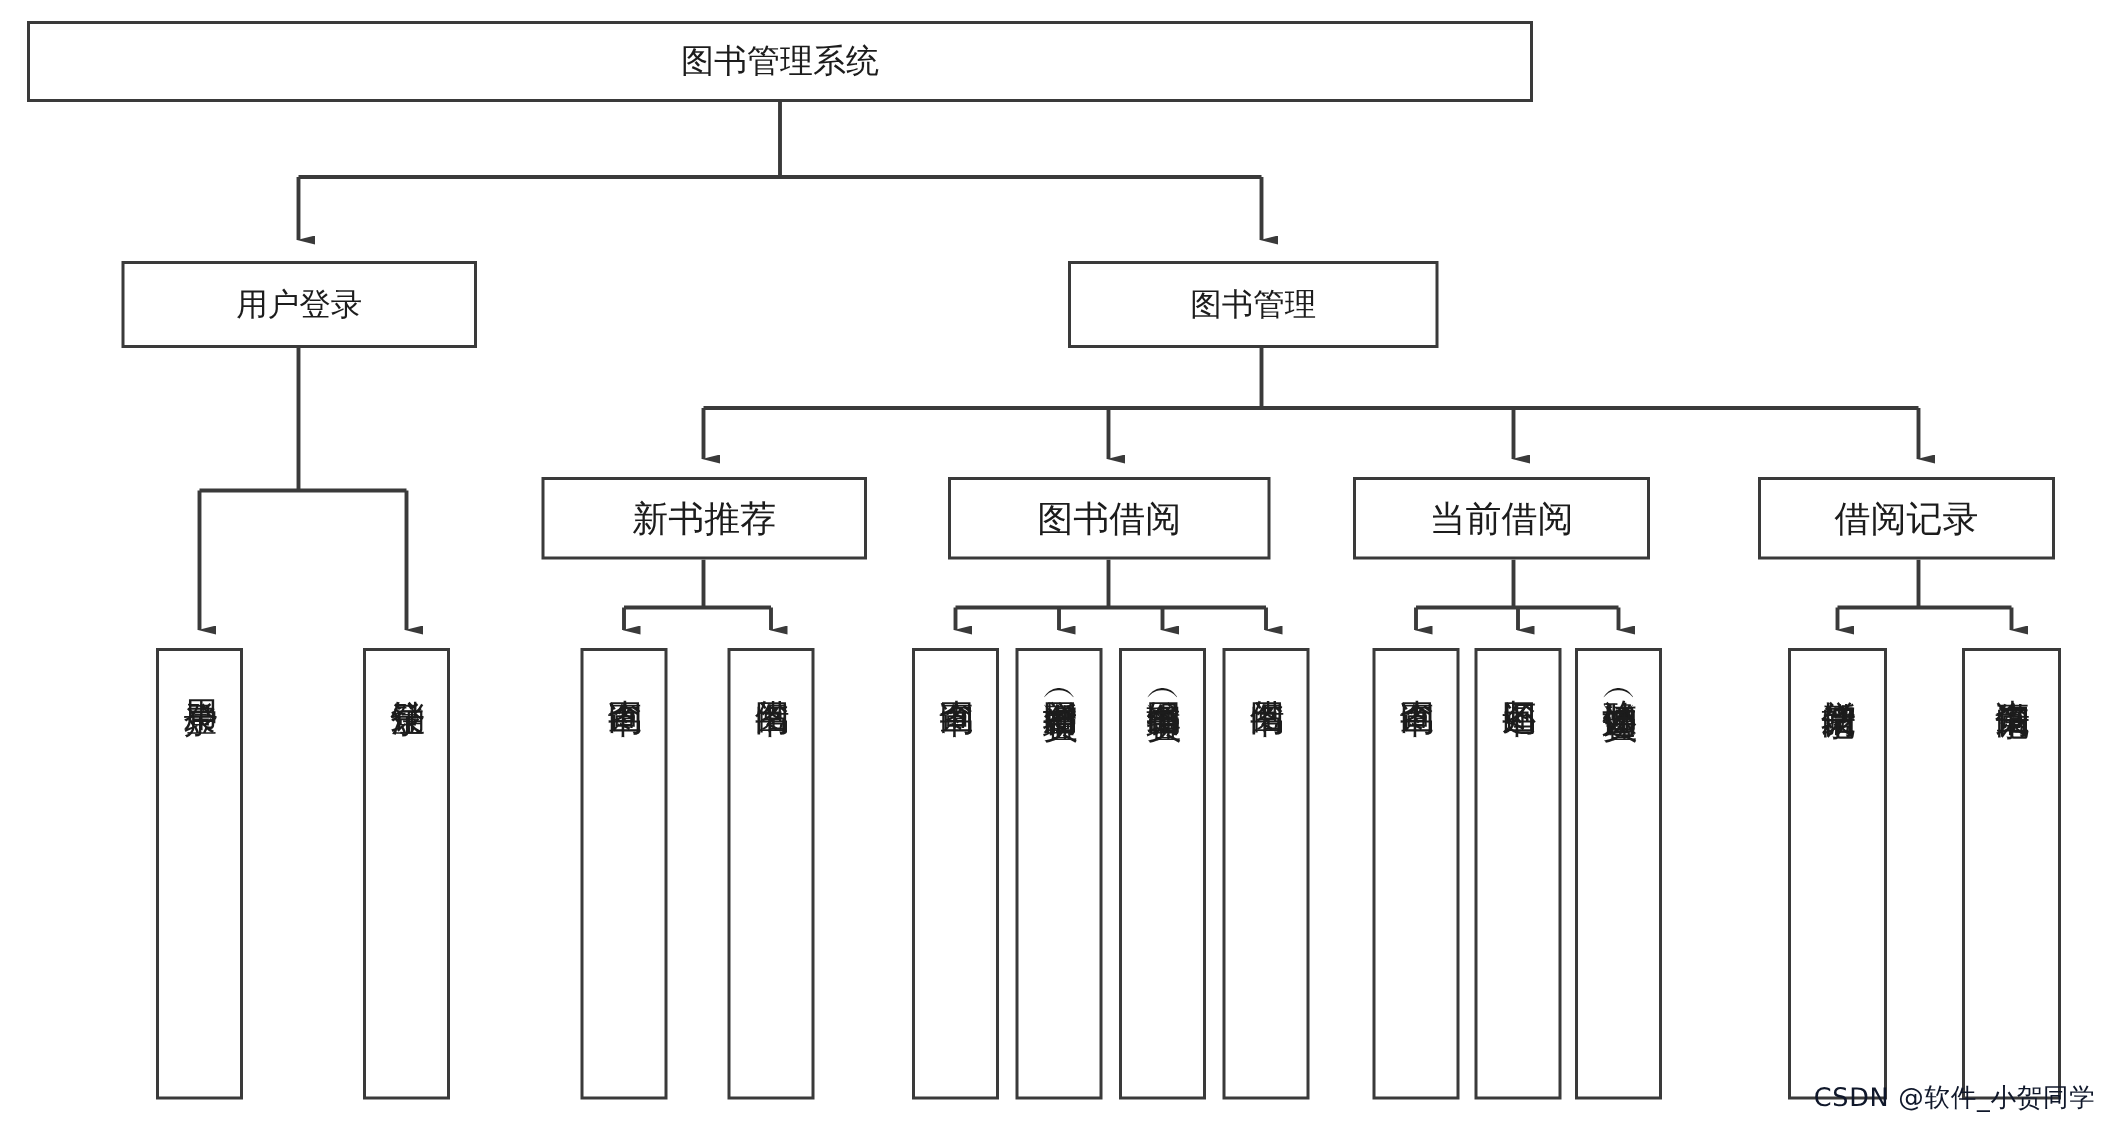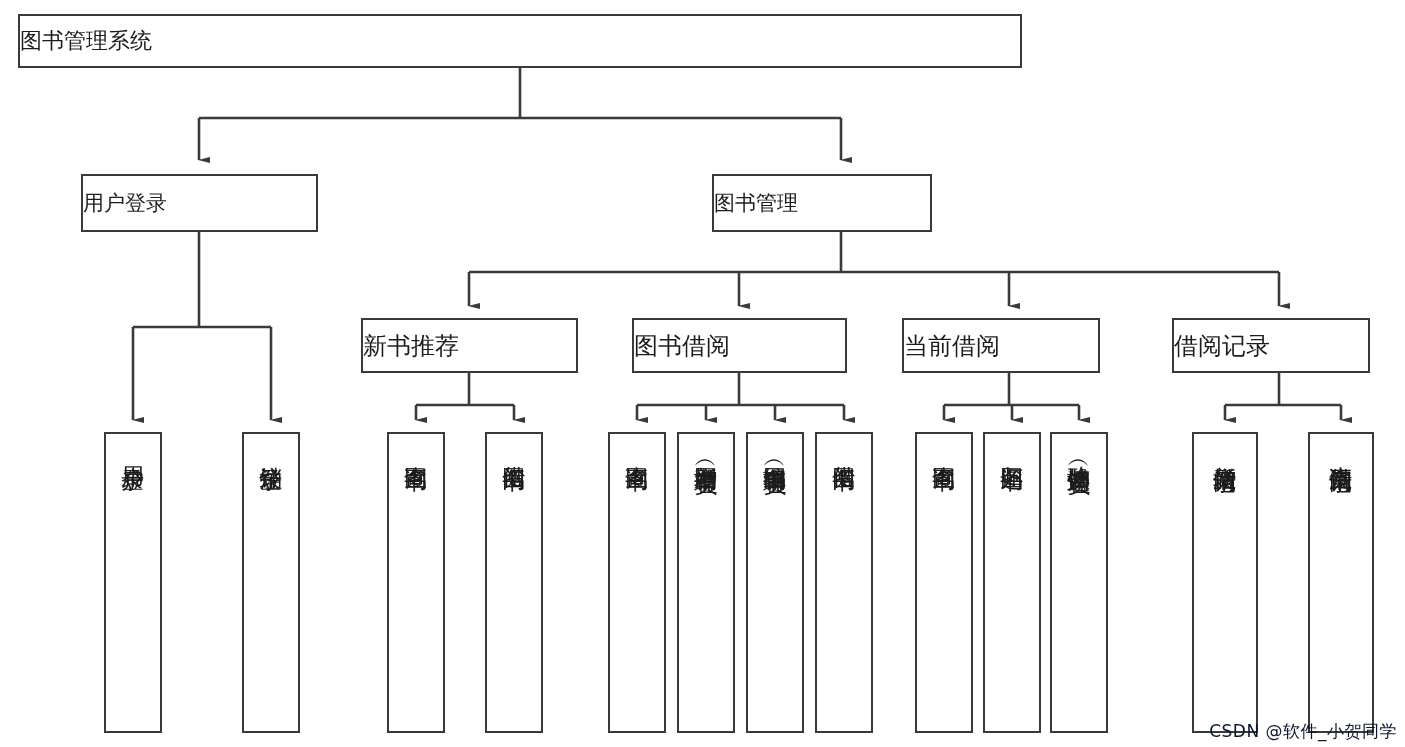--- a/index.html
+++ b/index.html
@@ -21,20 +21,21 @@
     width:1405px;height:747px;
     pointer-events:none;
   }
   .node{
     position:absolute;
     box-sizing:border-box;
     border:2px solid #3a3a3a;
     background:#ffffff;
     display:flex;
     align-items:center;
+    justify-content:center;
     color:#1c1c1c;
     z-index:2;
   }
   .node.root{ font-size:22px; }
   .node.lvl1{ font-size:21px; }
   .node.lvl2{ font-size:24px; }
   .node.leaf{
     align-items:flex-start;
     justify-content:center;
     padding-top:14px;
@@ -120,21 +121,21 @@
   </svg>
 
   <div class="node root" style="left:18px;top:14px;width:1004px;height:54px;">
     <span class="htext">图书管理系统</span>
   </div>
 
   <div class="node lvl1" style="left:81px;top:174px;width:237px;height:58px;">
     <span class="htext">用户登录</span>
   </div>
 
-  <div class="node lvl1" style="left:712px;top:174px;width:220px;height:58px;">
+  <div class="node lvl1" style="left:712px;top:174px;width:247px;height:58px;">
     <span class="htext">图书管理</span>
   </div>
 
   <div class="node lvl2" style="left:361px;top:318px;width:217px;height:55px;">
     <span class="htext">新书推荐</span>
   </div>
 
   <div class="node lvl2" style="left:632px;top:318px;width:215px;height:55px;">
     <span class="htext">图书借阅</span>
   </div>

